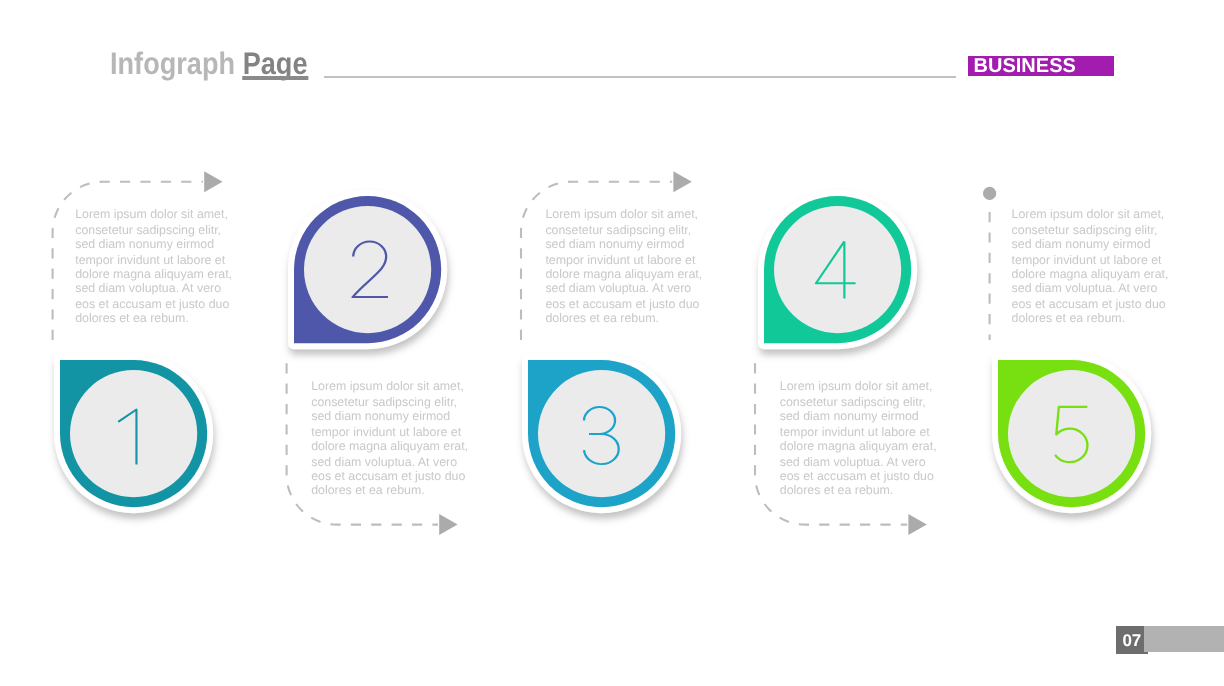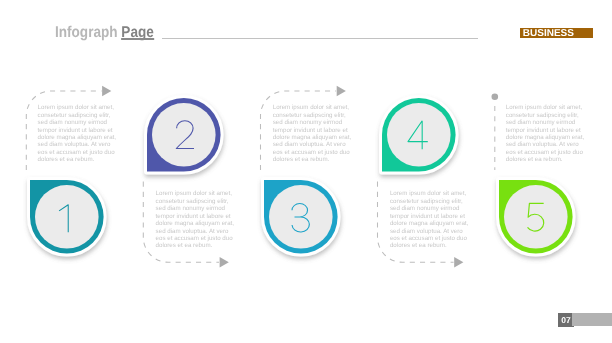--- a/index.html
+++ b/index.html
@@ -8,23 +8,23 @@
        text-rendering:geometricPrecision;}
   .stage{position:absolute;left:0;top:0;width:612px;height:314px;will-change:transform;}
 
   
   .title{position:absolute;left:55px;top:25.5px;font-size:15.6px;white-space:nowrap;line-height:14px;
          transform:scaleX(.87);transform-origin:0 0;}
   .title .t1{color:#b7b7b7;font-weight:700;}
   .title .t2{color:#838383;font-weight:700;position:relative;}
   .title .t2::after{content:"";position:absolute;left:0;right:0;top:14.5px;height:1.5px;background:#8a8a8a;}
   .hrule{position:absolute;left:162px;top:38px;width:316px;height:1px;background:#c2c2c2;}
-  .badge{position:absolute;left:483.8px;top:27.8px;width:73.1px;height:10.6px;background:#a16207;color:#fff;
+  .badge{position:absolute;left:483.8px;top:27.8px;width:73.1px;height:10.6px;background:#a21caf;color:#fff;
          font-size:10px;font-weight:700;letter-spacing:0;display:flex;align-items:center;justify-content:center;
-         padding-right:16px;box-sizing:border-box;margin-left:36px;}
+         padding-right:16px;box-sizing:border-box;}
 
   
   .pagenum{position:absolute;left:558px;top:312.9px;width:15.9px;height:13.7px;background:#6d6d6d;color:#fff;
            font-size:8.5px;font-weight:700;display:flex;align-items:center;justify-content:center;}
   .footbar{position:absolute;left:571.9px;top:312.7px;width:40.1px;height:13.7px;background:#b2b2b2;}
 
   
   .pin{position:absolute;width:73px;height:73px;}
   .pin > svg{position:absolute;left:-8px;top:-8px;width:89px;height:89px;overflow:visible;}
 

